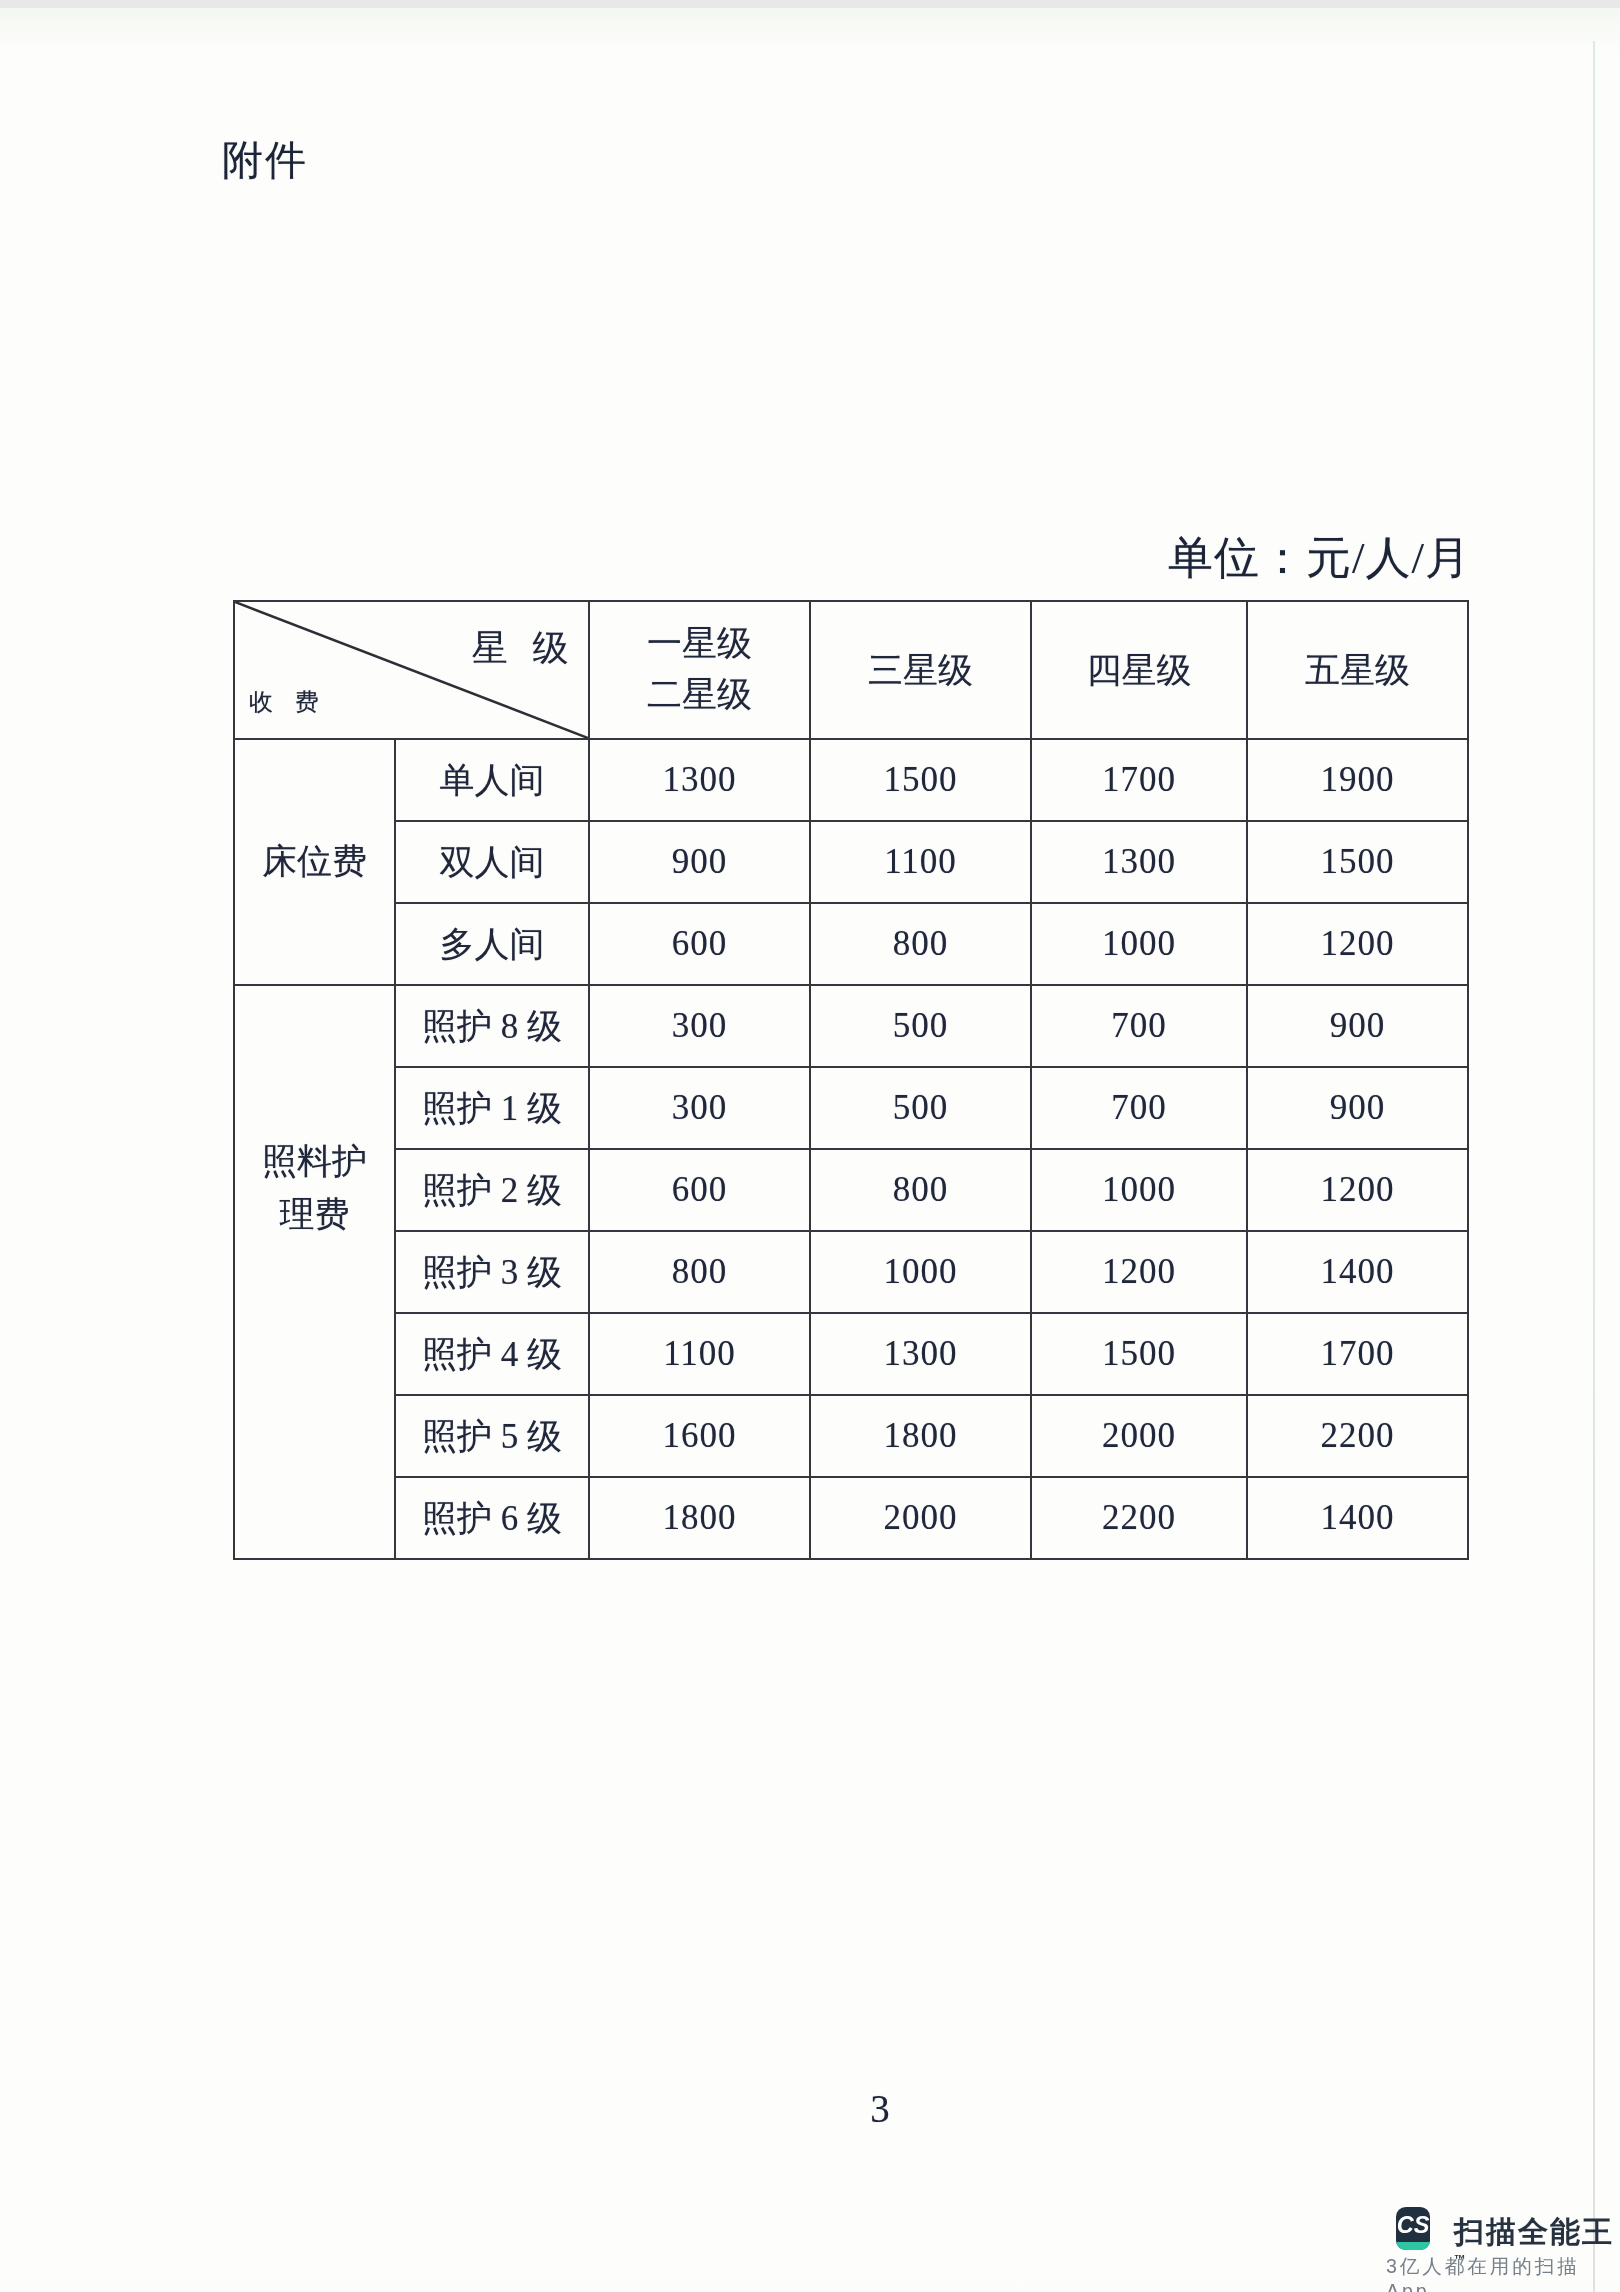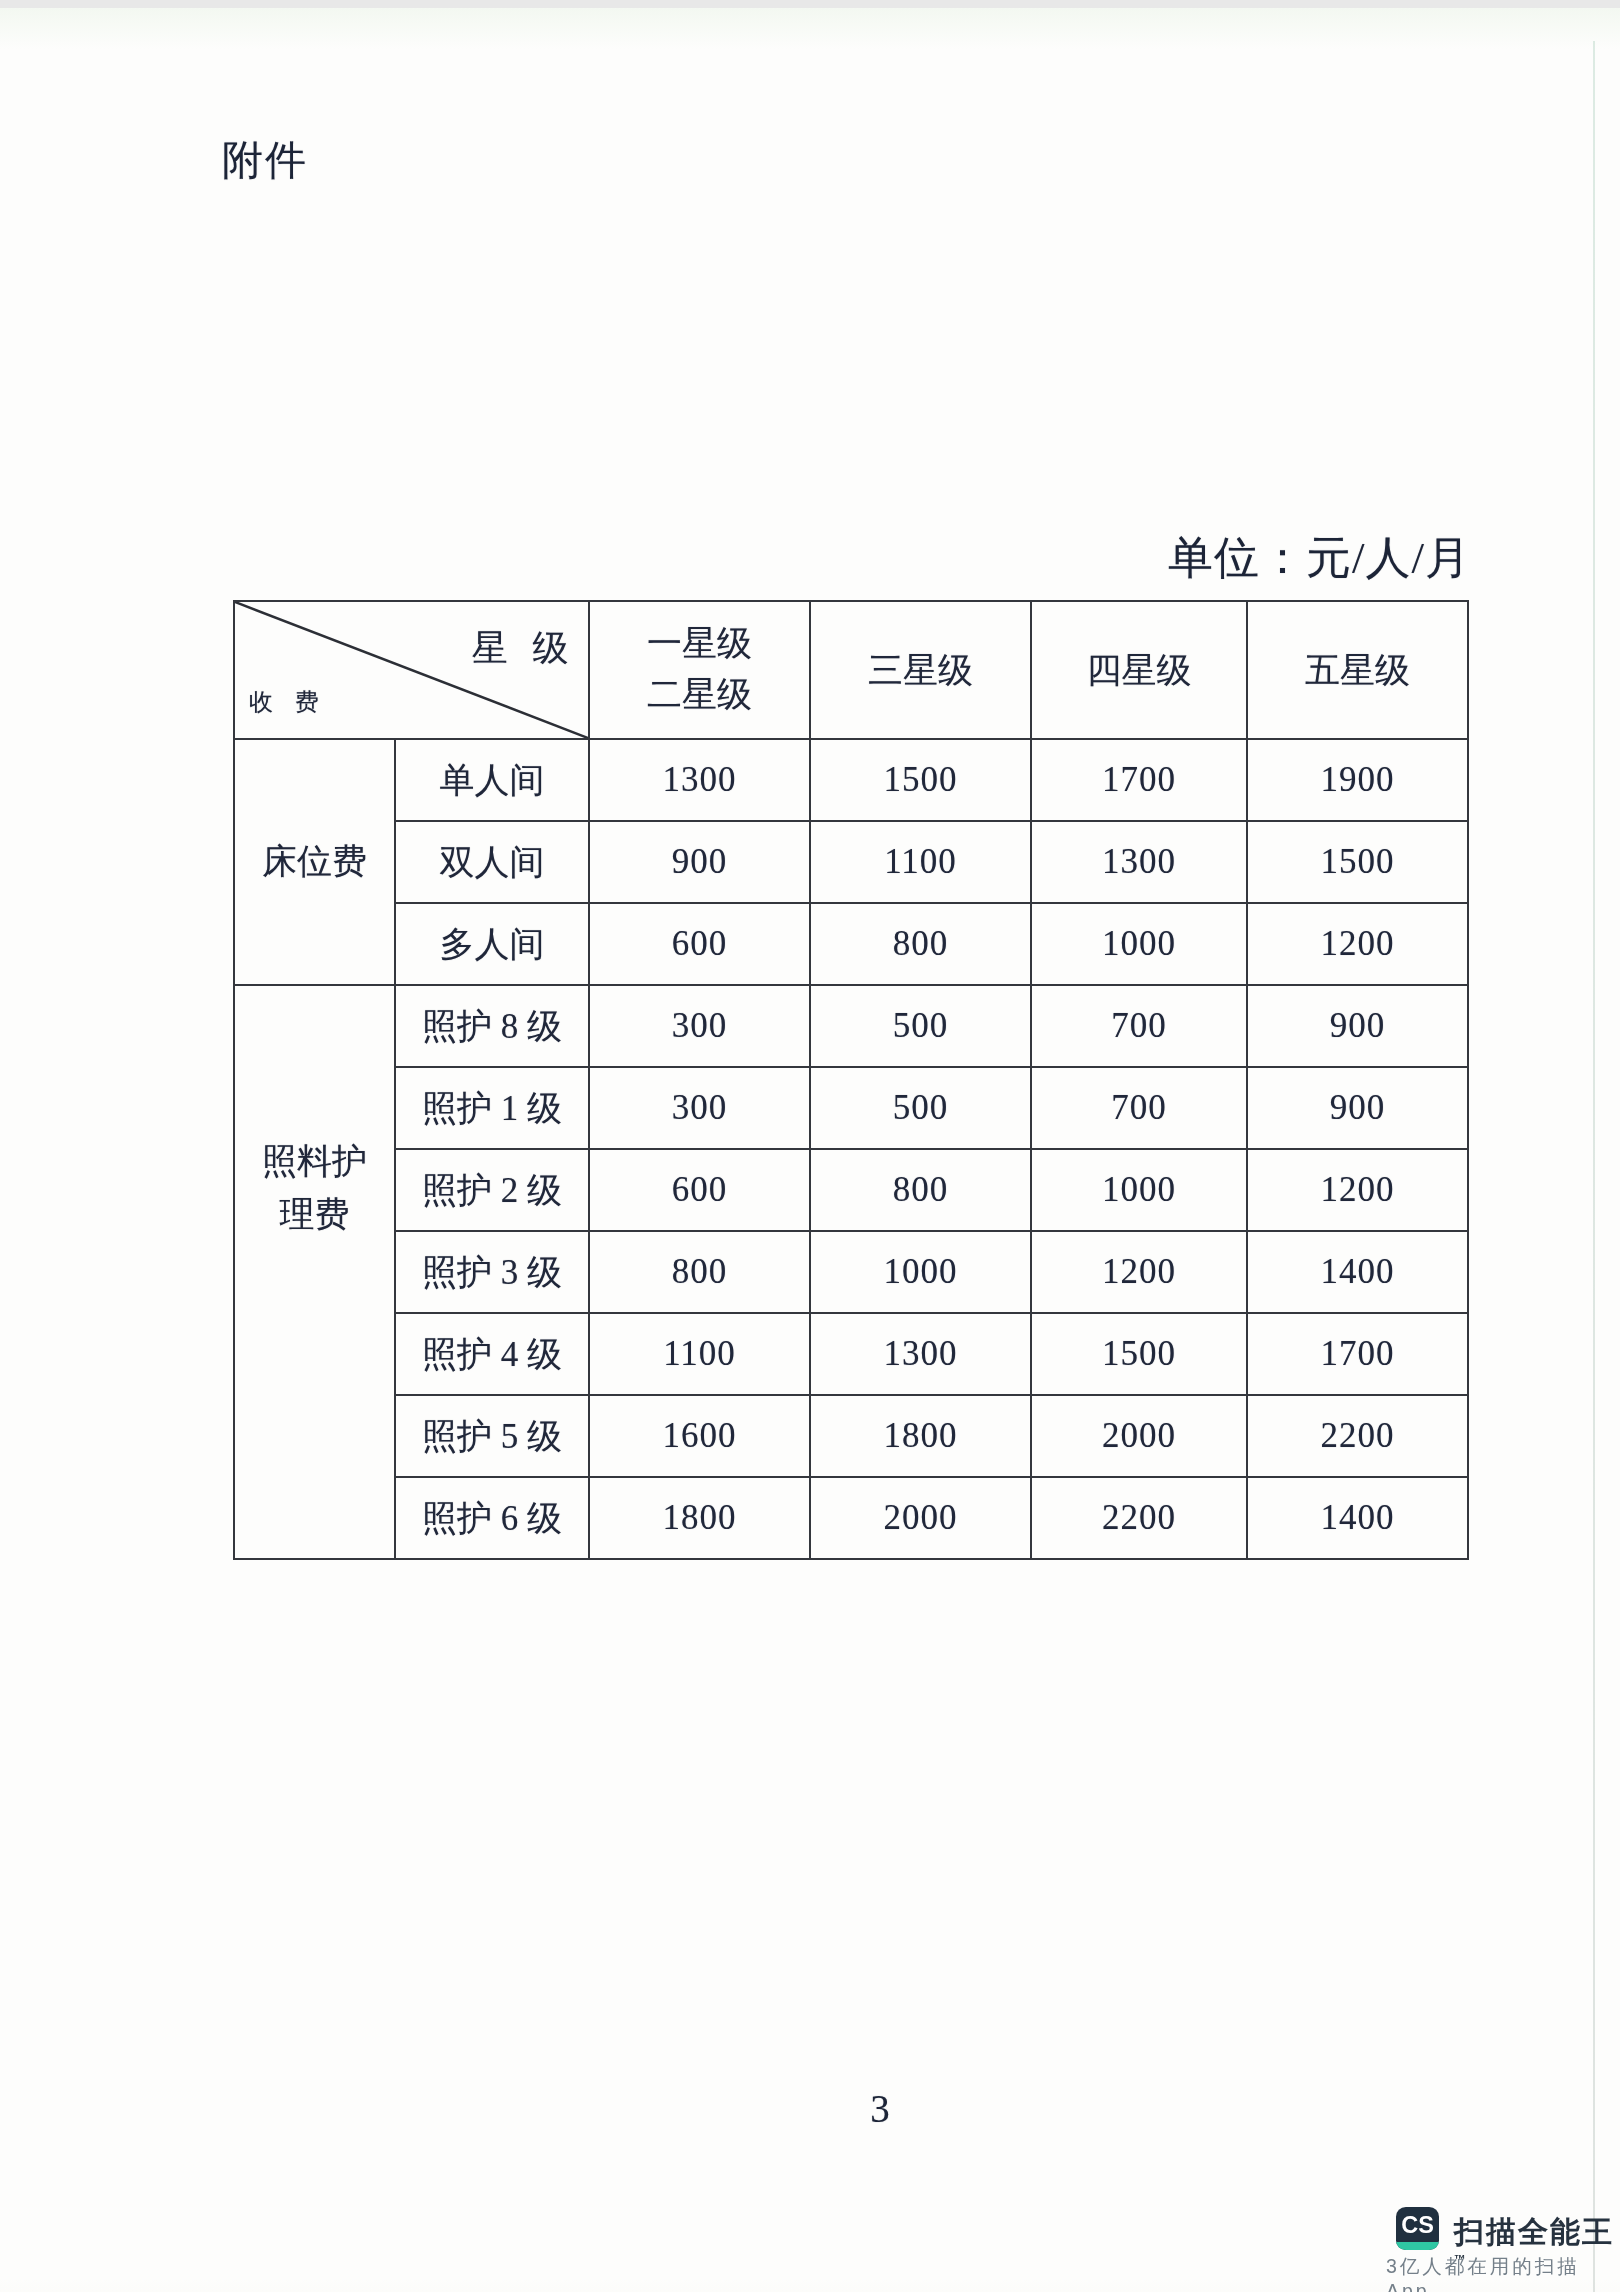--- a/index.html
+++ b/index.html
@@ -55,22 +55,22 @@
   td.group-cell .stack span{line-height:1.5;}
   td.group-cell.care{padding-bottom:167px;} 
 
   .page-number{
     position:absolute;left:233px;top:2078px;width:1294px;
     text-align:center;font-size:39px;color:#1c2437;
   }
 
   
   .wm-badge{
-    position:absolute;left:1396px;top:2199px;width:43px;height:43px;
-    border-radius:9.8px;overflow:hidden;
+    position:absolute;left:1396px;top:2199px;width:34px;height:43px;
+    border-radius:9.8px;overflow:hidden;font-style:italic;
   }
   .wm-badge .cs{
     display:block;width:100%;height:35px;line-height:36px;text-align:center;
     font-family:"Liberation Sans","DejaVu Sans",sans-serif;
     font-weight:bold;font-size:23.5px;color:#ffffff;
   }
   .wm-badge .strip{position:absolute;left:0;right:0;bottom:0;height:7.8px;}
   .wm-name{
     position:absolute;left:1454px;top:2204px;
     font-family:"Liberation Sans","DejaVu Sans",sans-serif;

